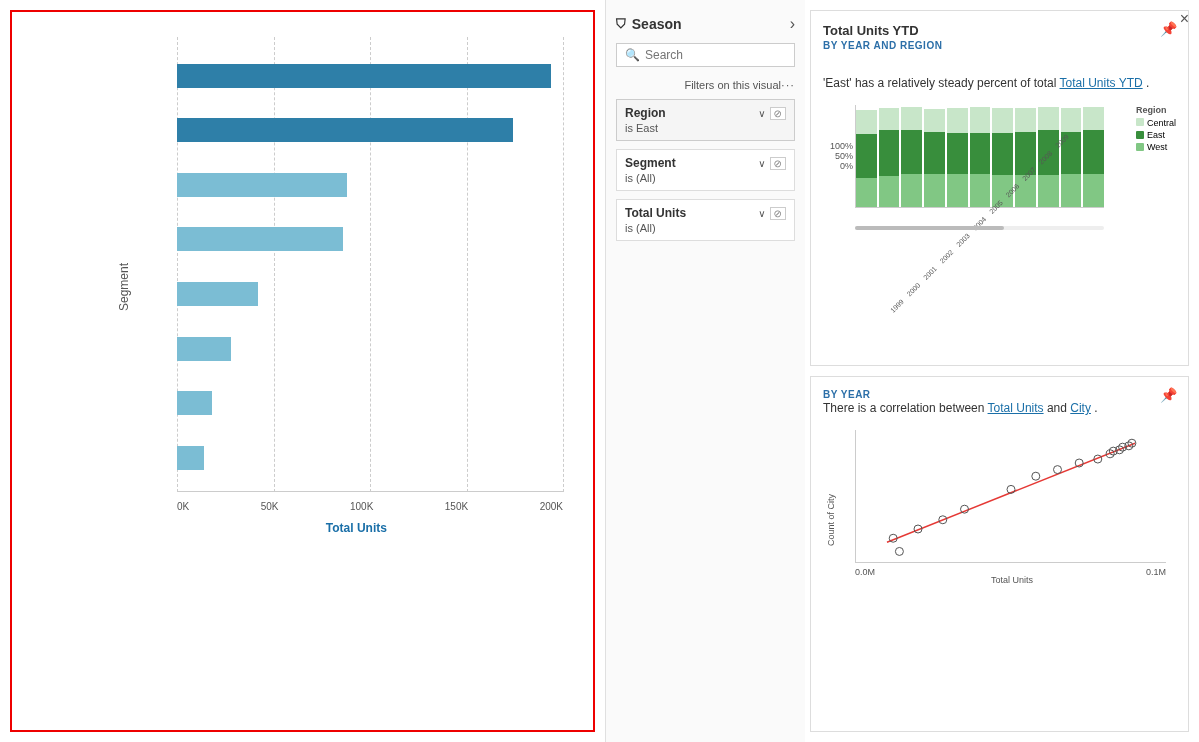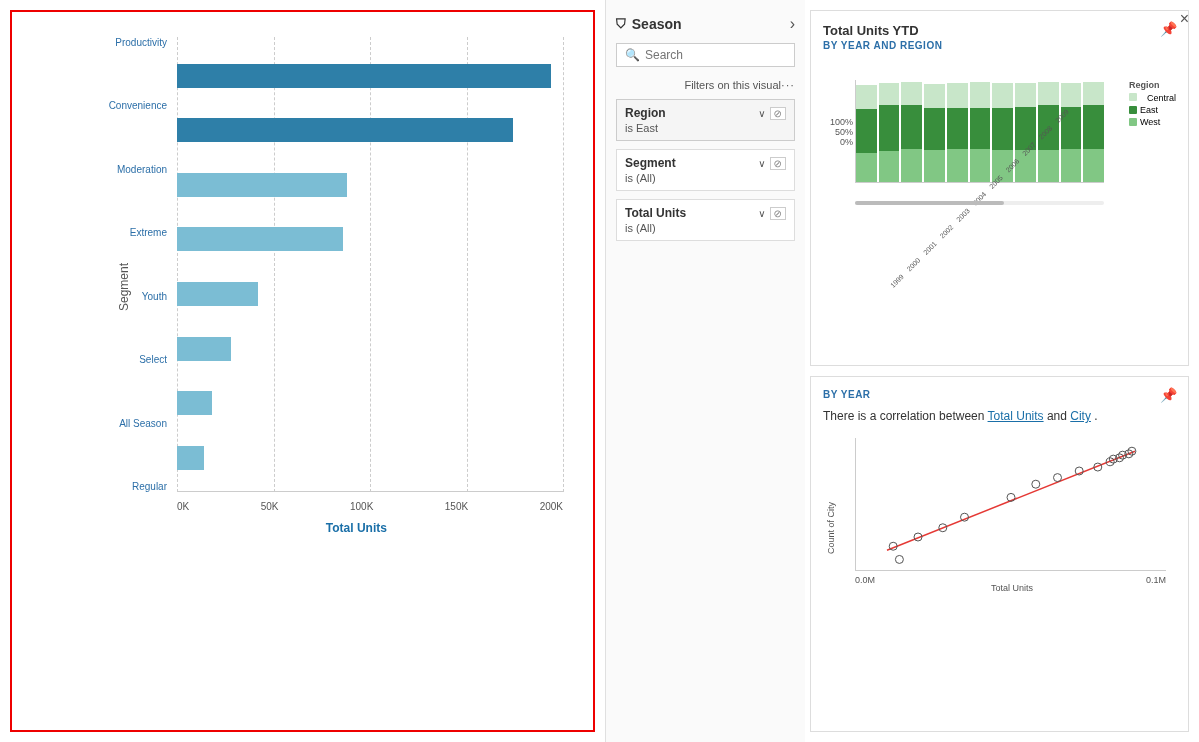--- a/index.html
+++ b/index.html
@@ -47,30 +47,20 @@
 </head>
 <body>
 
 <div class="main-container">
 
   <div class="chart-panel">
     <div class="chart-inner">
 
       <div class="y-title">Segment</div>
 
-      <div class="y-labels">
-        <div class="y-label">Productivity</div>
-        <div class="y-label">Convenience</div>
-        <div class="y-label">Moderation</div>
-        <div class="y-label">Extreme</div>
-        <div class="y-label">Youth</div>
-        <div class="y-label">Select</div>
-        <div class="y-label">All Season</div>
-        <div class="y-label">Regular</div>
-      </div>
 
       <div class="bars-area">
 
         <div class="dashed-vline" style="left:0%"></div>
         <div class="dashed-vline" style="left:25%"></div>
         <div class="dashed-vline" style="left:50%"></div>
         <div class="dashed-vline" style="left:75%"></div>
         <div class="dashed-vline" style="left:100%"></div>
 
         <div class="bar-item" style="top:3%; height:11%">
@@ -167,20 +157,23 @@
   </div>
 
   <div class="right-wrapper">
 
     <span class="close-btn">×</span>
 
     <div style="flex:1;margin:10px 10px 5px 5px;border:1px solid #ddd;padding:12px;position:relative;background:#fff;">
       <span style="position:absolute;right:10px;top:10px;font-size:14px;color:#aaa;cursor:pointer;">📌</span>
       <div style="font-size:13px;font-weight:700;color:#333;margin-bottom:2px;">Total Units YTD</div>
       <div style="font-size:10px;color:#2c6fa8;font-weight:700;letter-spacing:0.5px;margin-bottom:24px;text-transform:uppercase;">BY YEAR AND REGION</div>
+      <div style="font-size:12px;color:#333;line-height:1.4;margin-bottom:8px;">
+        <span>'East' has a relatively steady percent of total </span><span style="color:#1a6fa8;text-decoration:underline;cursor:pointer;">Total Units YTD</span><span> .</span>
+      </div>
 
       <div class="stacked-chart">
         <div style="position:absolute;left:0;top:5px;bottom:22px;display:flex;flex-direction:column;justify-content:center;font-size:9px;color:#555;width:30px;text-align:right;">
           <span>100%</span>
           <span>50%</span>
           <span>0%</span>
         </div>
 
         <div style="position:absolute;left:32px;right:72px;top:5px;bottom:22px;display:flex;align-items:flex-end;gap:2px;border-left:1px solid #ccc;border-bottom:1px solid #ccc;">
 
@@ -250,21 +243,21 @@
           <span style="transform:rotate(0deg);font-size:7px;">2004</span>
           <span style="transform:rotate(0deg);font-size:7px;">2005</span>
           <span style="transform:rotate(0deg);font-size:7px;">2006</span>
           <span style="transform:rotate(0deg);font-size:7px;">2007</span>
           <span style="transform:rotate(0deg);font-size:7px;">2008</span>
           <span style="transform:rotate(0deg);font-size:7px;">2009</span>
         </div>
 
         <div style="position:absolute;right:0;top:5px;font-size:9px;">
           <div style="font-size:9px;font-weight:600;color:#555;margin-bottom:3px;">Region</div>
-          <div style="display:flex;align-items:flex-start;gap:10px;margin-bottom:2px;">
+          <div style="display:flex;align-items:flex-start;gap:3px;margin-bottom:2px;">
             <div style="width:8px;height:8px;background:#c8e6c9;border-radius:1px;"></div>
             <span>Central</span>
           </div>
           <div style="display:flex;align-items:center;gap:3px;margin-bottom:2px;">
             <div style="width:8px;height:8px;background:#388e3c;border-radius:1px;"></div>
             <span>East</span>
           </div>
           <div style="display:flex;align-items:center;gap:3px;">
             <div style="width:8px;height:8px;background:#81c784;border-radius:1px;"></div>
             <span>West</span>
@@ -272,21 +265,21 @@
         </div>
 
         <div style="position:absolute;bottom:0;left:32px;right:72px;height:4px;background:#eee;border-radius:2px;">
           <div style="width:60%;height:100%;background:#bbb;border-radius:2px;"></div>
         </div>
       </div>
     </div>
 
     <div style="flex:1;margin:5px 10px 10px 5px;border:1px solid #ddd;padding:12px;position:relative;background:#fff;">
       <span style="position:absolute;right:10px;top:10px;font-size:14px;color:#aaa;cursor:pointer;">📌</span>
-      <div style="font-size:10px;color:#2c6fa8;font-weight:600;letter-spacing:0.5px;margin-bottom:8px;text-transform:uppercase;">BY YEAR</div>
+      <div style="font-size:10px;color:#2c6fa8;font-weight:600;letter-spacing:0.5px;text-transform:uppercase;">BY YEAR</div>
       <div style="font-size:12px;color:#333;line-height:1.4;margin-bottom:8px;">
         <span>There is a correlation between </span><span style="color:#1a6fa8;text-decoration:underline;cursor:pointer;">Total Units</span><span> and </span><span style="color:#1a6fa8;text-decoration:underline;cursor:pointer;">City</span><span> .</span>
       </div>
 
       <div class="scatter-chart">
 
         <div style="position:absolute;left:-18px;top:40%;transform:rotate(-90deg) translateX(-50%);font-size:9px;color:#555;white-space:nowrap;">Count of City</div>
 
         <div style="position:absolute;left:32px;right:10px;top:5px;bottom:22px;border-left:1px solid #ccc;border-bottom:1px solid #ccc;background:#fff;overflow:hidden;">
 

